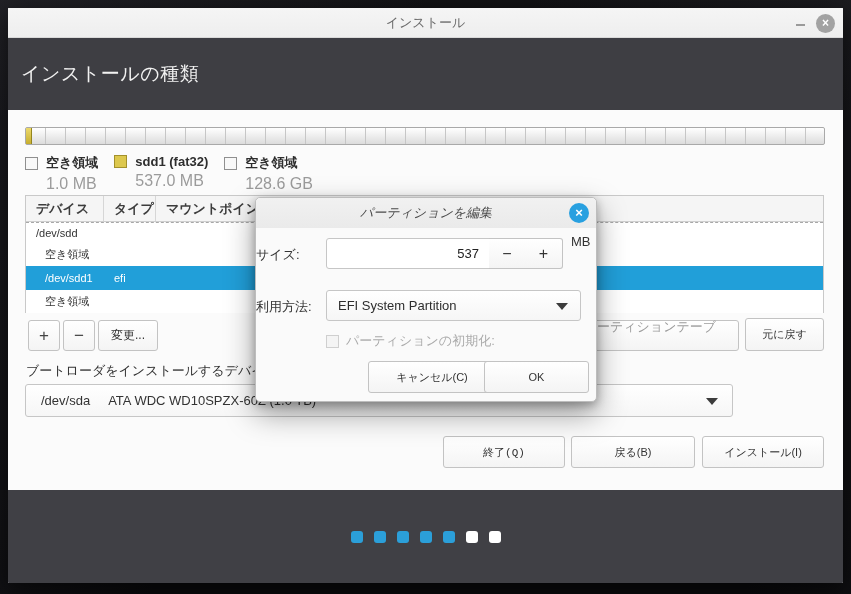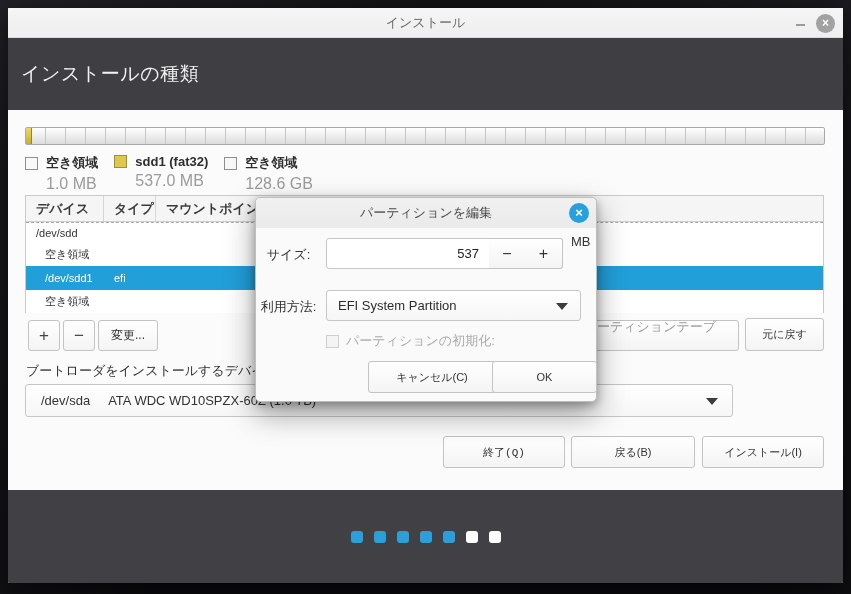--- a/index.html
+++ b/index.html
@@ -90,44 +90,44 @@
   .dots { display:flex; gap:11px; }
   .dot { width:12px; height:12px; border-radius:3px; background:#ffffff; }
   .dot.filled { background:#2b9fd9; }
 
   
   .dialog { position:absolute; left:255px; top:197px; width:342px; height:205px;
     background:#fafafa; border-radius:5px; border:1px solid #bdbdbd;
     box-shadow:0 12px 30px rgba(0,0,0,.38), 0 3px 10px rgba(0,0,0,.28); }
   .dialog-titlebar { position:relative; height:30px; background:linear-gradient(#f1f1f1,#eaeaea);
     border-radius:5px 5px 0 0; display:flex; align-items:center; justify-content:center; }
-  .dialog-title { font-size:13px; color:#4a4a4a; }
+  .dialog-title { font-size:13px; color:#4a4a4a;font-style:italic; }
   .dialog-close { position:absolute; right:7px; top:5px; width:20px; height:20px; border-radius:50%;
     background:#28a0e0; color:#fff; font-size:13px; line-height:20px; text-align:center; font-weight:bold; }
-  .drow-label { position:absolute; font-size:13px; color:#333; text-align:center; width:65px; left:0; }
+  .drow-label { position:absolute; font-size:13px; color:#333; text-align:left; width:65px; left:0; }
   .size-label { top:48px; }
   .size-input { position:absolute; left:70px; top:40px; width:164px; height:31px;
     border:1px solid #c6c6c6; border-radius:3px 0 0 3px; background:#fff; font-size:13px; color:#222;
     text-align:right; padding-right:10px; font-family:inherit; }
   .spin-minus { position:absolute; left:233px; top:40px; width:37px; height:31px; border-radius:0;
     border-left:none; font-size:16px; color:#333; }
   .spin-plus { position:absolute; left:269px; top:40px; width:38px; height:31px; border-radius:0 3px 3px 0;
     border-left:none; font-size:16px; color:#333; }
   .size-unit { position:absolute; left:315px; top:36px; font-size:13px; color:#333; }
   .usage-label { top:100px; }
   .usage-select { position:absolute; left:70px; top:92px; width:255px; height:31px;
     background:linear-gradient(#ffffff,#f6f6f6); border:1px solid #c6c6c6; border-radius:3px;
     display:flex; align-items:center; font-size:13px; color:#2e2e2e; }
   .usage-value { margin-left:11px; }
   .usage-caret { position:absolute; right:12px; top:12px; }
   .fmt-row { position:absolute; left:70px; top:134px; display:flex; align-items:center; }
   .fmt-check { width:13px; height:13px; border:1px solid #cfcfcf; background:#f4f4f4; margin-right:7px; }
   .fmt-label { font-size:13px; color:#ababab; }
   .dlg-cancel { position:absolute; left:112px; top:163px; width:128px; height:32px; }
-  .dlg-ok { position:absolute; left:236px; top:163px; width:105px; height:32px; }
+  .dlg-ok { position:absolute; left:228px; top:163px; width:105px; height:32px; }
 </style>
 </head>
 <body>
 
 <div class="desktop-shapes"></div>
 
 <div class="window">
 
   <div class="titlebar">
     <span class="titlebar-title">インストール</span>

